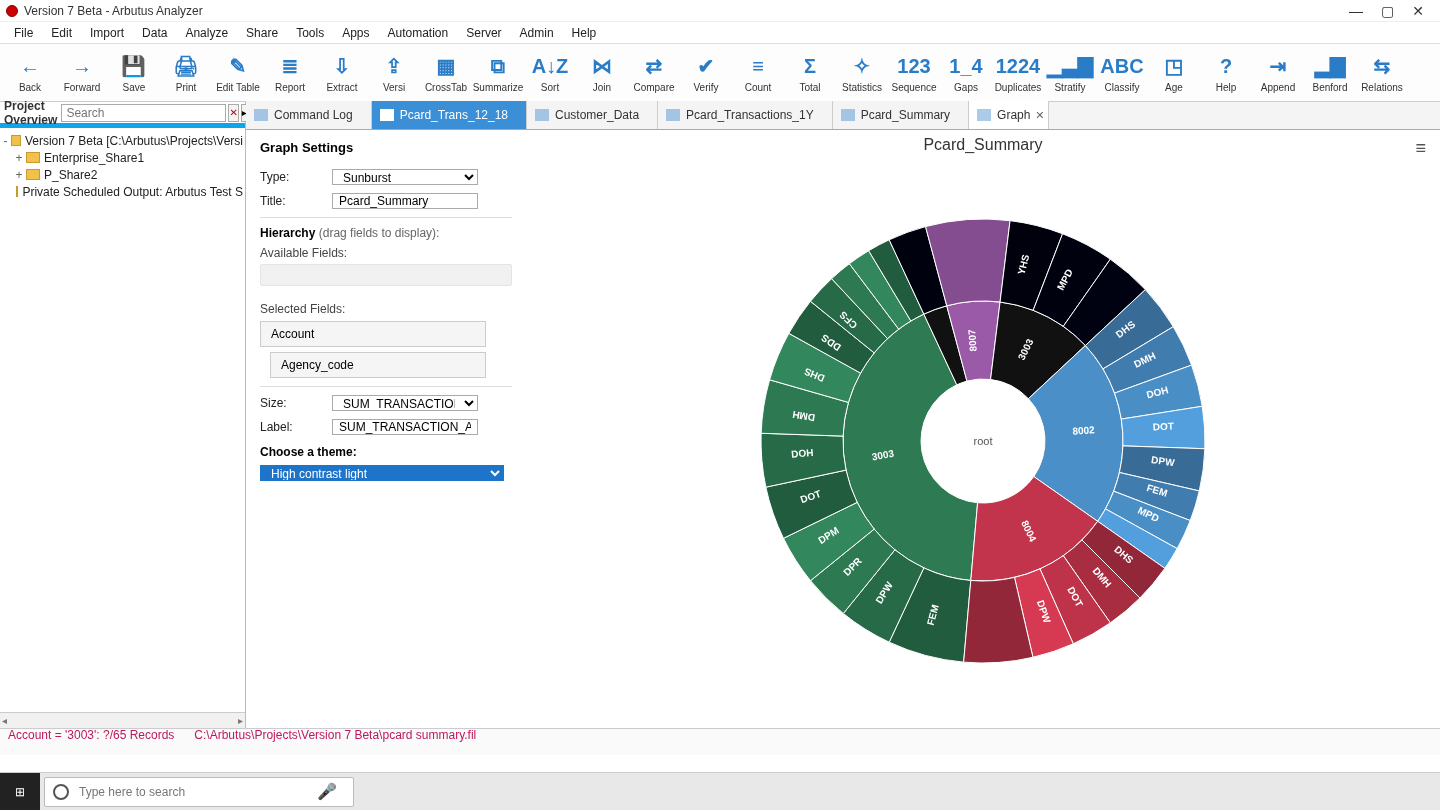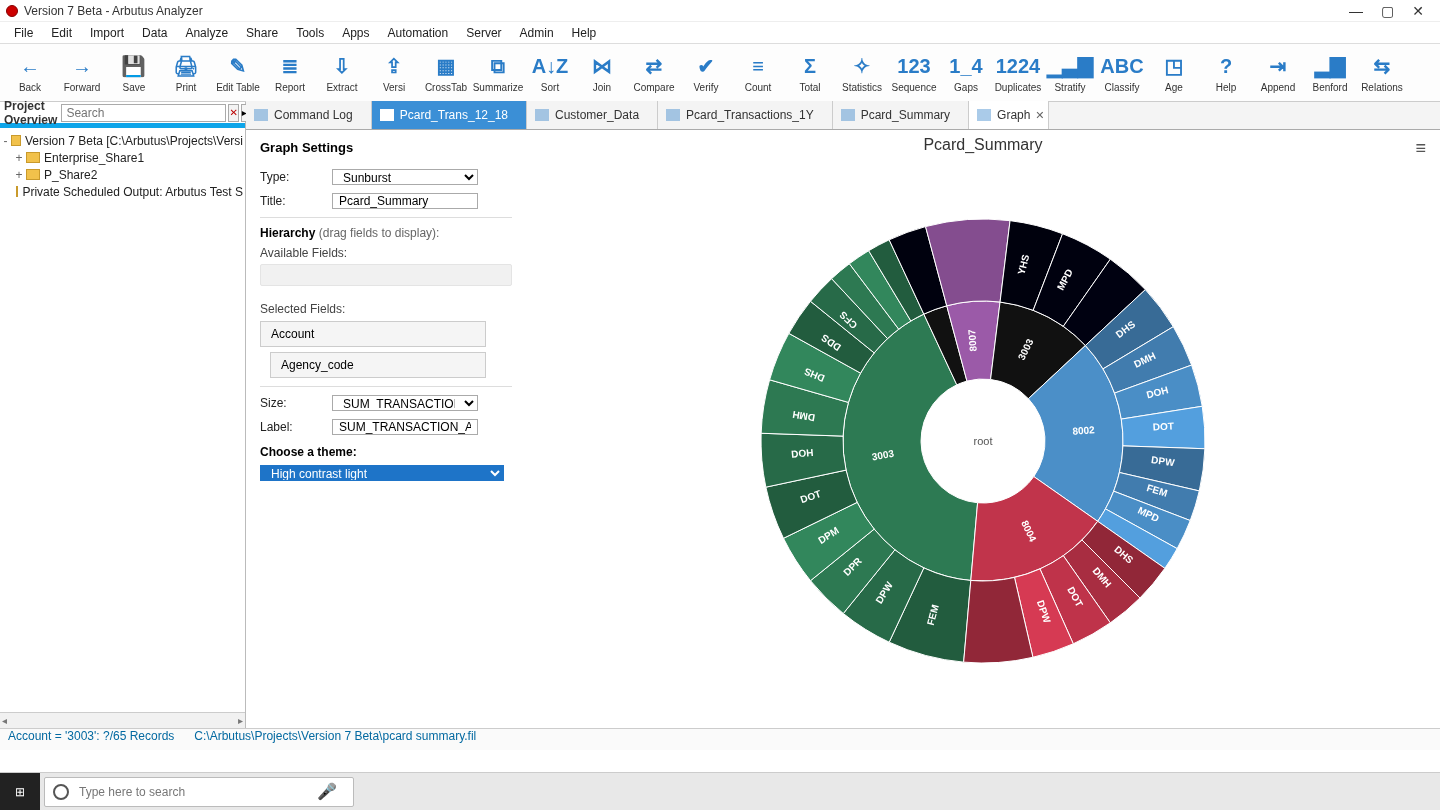--- a/index.html
+++ b/index.html
@@ -57,21 +57,21 @@
 
 .chart-area{flex:1;position:relative;}
 .chart-title{position:absolute;top:6px;left:0;right:0;text-align:center;font-size:16px;color:#333;}
 .chart-menu{position:absolute;top:8px;right:14px;font-size:18px;color:#555;}
 svg.sunburst{position:absolute;left:50%;top:52%;transform:translate(-50%,-50%);}
 .arc text{font-size:10px;fill:#fff;font-weight:bold;}
 .center-lbl{font-size:11px;fill:#555;}
 
 .hscroll{height:16px;background:#f1f1f1;border-top:1px solid #ccc;display:flex;align-items:center;justify-content:space-between;padding:0 2px;}
 .hscroll span{color:#777;font-size:10px;}
-.status{height:22px;border-top:1px solid #ccc;display:flex;align-items:flex-start;padding:0 8px;color:#0369a1;gap:20px;background:#fafafa;}
+.status{height:22px;border-top:1px solid #ccc;display:flex;align-items:flex-end;padding:13px 8px;color:#be185d;gap:20px;background:#fafafa;}
 
 .taskbar{position:absolute;bottom:0;left:0;right:0;height:38px;background:#e8e8e8;border-top:1px solid #ccc;display:flex;align-items:center;}
 .taskbar .start{width:40px;height:38px;background:#222;display:flex;align-items:center;justify-content:center;color:#fff;}
 .taskbar .search{flex:0 0 310px;height:30px;margin-left:4px;background:#fff;border:1px solid #bbb;display:flex;align-items:center;padding:0 8px;color:#777;border-radius:2px;}
 .taskbar .search .circ{width:16px;height:16px;border:2px solid #555;border-radius:50%;margin-right:10px;}
 .taskbar .mic{margin-left:auto;margin-right:8px;color:#555;font-size:16px;}
 </style>
 </head>
 <body>
 

